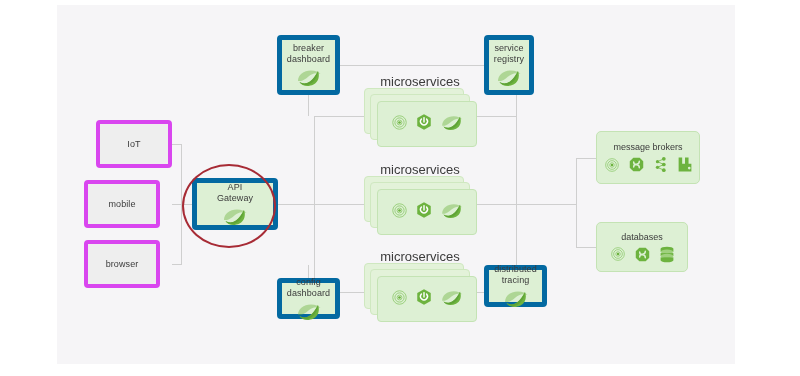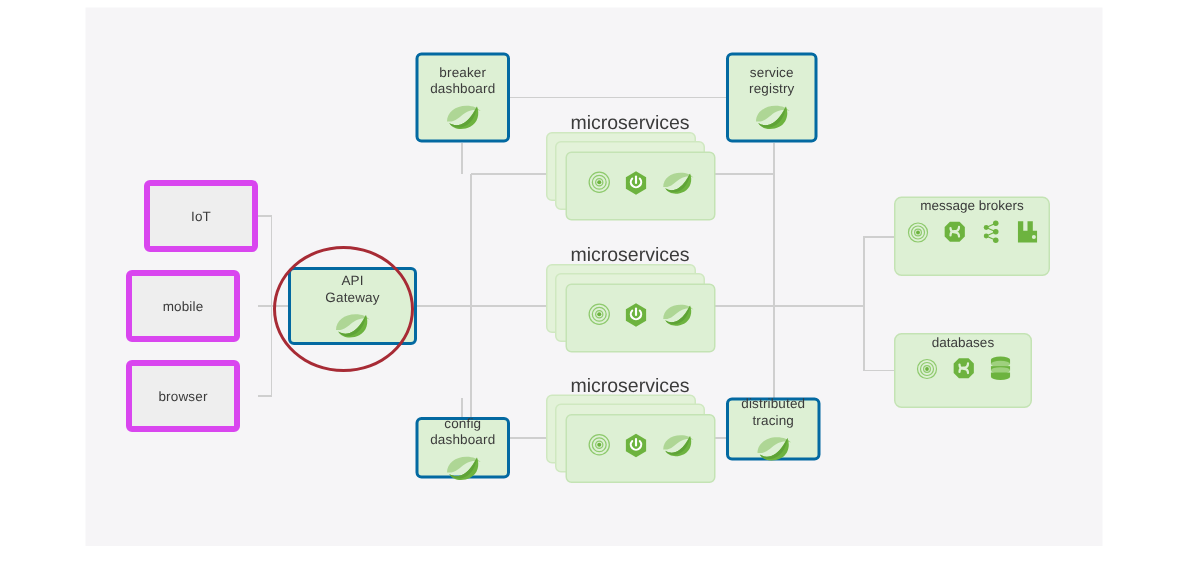--- a/index.html
+++ b/index.html
@@ -11,36 +11,36 @@
   #canvas{
     position:absolute;left:57px;top:5px;width:678px;height:359px;
     background:#f6f5f7;
   }
   #stage{position:absolute;left:0;top:0;width:800px;height:376px;}
   svg#wires{position:absolute;left:0;top:0;width:800px;height:376px;pointer-events:none;}
 
   .node{position:absolute;box-sizing:border-box;border-radius:4px;
         display:flex;flex-direction:column;align-items:center;justify-content:center;}
   .gray{background:#eeeeee;border:4px solid #d946ef;}
-  .green{background:#ddf0d4;border:2px solid #0369a1;}
+  .green{background:#ddf0d4;border:5px solid #0369a1;}
   .node .lbl{
     font-size:9px;color:#3b3b3b;line-height:11px;text-align:center;
     letter-spacing:.1px;
   }
   .node .lbl.two{white-space:pre-line;}
   .ico{margin-top:3px;line-height:0;}
 
   .stack{position:absolute;}
   .stack .sh{position:absolute;background:#e3f2d9;border:1px solid #cfe8c0;border-radius:4px;}
   .stack .front{position:absolute;background:#ddf0d4;border:1px solid #c4e3b4;border-radius:4px;
                 display:flex;align-items:center;justify-content:center;gap:7px;}
   .grouplbl{position:absolute;font-size:13px;color:#3b3b3b;text-align:center;width:140px;}
 
   .infra{position:absolute;box-sizing:border-box;background:#ddf0d4;border:1px solid #c4e3b4;
-         border-radius:5px;display:flex;flex-direction:column;align-items:center;}
+         border-radius:5px;display:flex;flex-direction:column;align-items:center;justify-content:center;}
   .infra .lbl{font-size:9px;color:#3b3b3b;margin-bottom:4px;}
   .infra .row{display:flex;align-items:center;justify-content:center;gap:8px;line-height:0;}
 
   #hl{position:absolute;border:2px solid #a72b35;border-radius:50%;}
 </style>
 </head>
 <body>
 
 <div id="stage">
 
@@ -113,21 +113,21 @@
 dashboard</div>
     <div class="ico">
       <svg width="26" height="19" viewBox="0 0 52 38">
         <path d="M4 26c0-12 11-21 26-21 9 0 15 3 19 7-6-2-12-2-18 1-8 4-12 11-21 13z" fill="#6db33f" opacity=".42"></path>
         <path d="M44 6c4 10 1 22-9 27S12 37 7 28c6 4 14 4 21-1 7-5 11-13 16-21z" fill="#6db33f"></path>
         <path d="M44 6c-4 9-9 16-16 21-7 5-15 5-21 1 4 6 13 8 21 4 9-4 15-15 16-26z" fill="#5fa337"></path>
       </svg>
     </div>
   </div>
 
-  <div class="node green" style="left:484px;top:35px;width:61px;height:60px;align-items:center;">
+  <div class="node green" style="left:484px;top:35px;width:50px;height:60px;align-items:center;">
     <div class="lbl two">service
 registry</div>
     <div class="ico">
       <svg width="26" height="19" viewBox="0 0 52 38">
         <path d="M4 26c0-12 11-21 26-21 9 0 15 3 19 7-6-2-12-2-18 1-8 4-12 11-21 13z" fill="#6db33f" opacity=".42"></path>
         <path d="M44 6c4 10 1 22-9 27S12 37 7 28c6 4 14 4 21-1 7-5 11-13 16-21z" fill="#6db33f"></path>
         <path d="M44 6c-4 9-9 16-16 21-7 5-15 5-21 1 4 6 13 8 21 4 9-4 15-15 16-26z" fill="#5fa337"></path>
       </svg>
     </div>
   </div>

